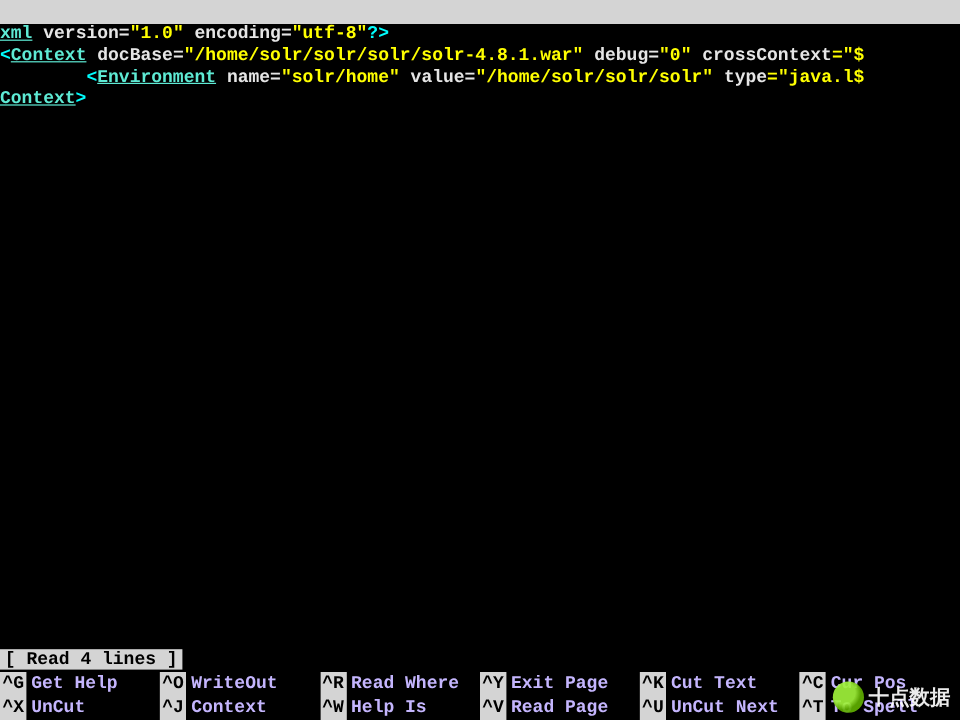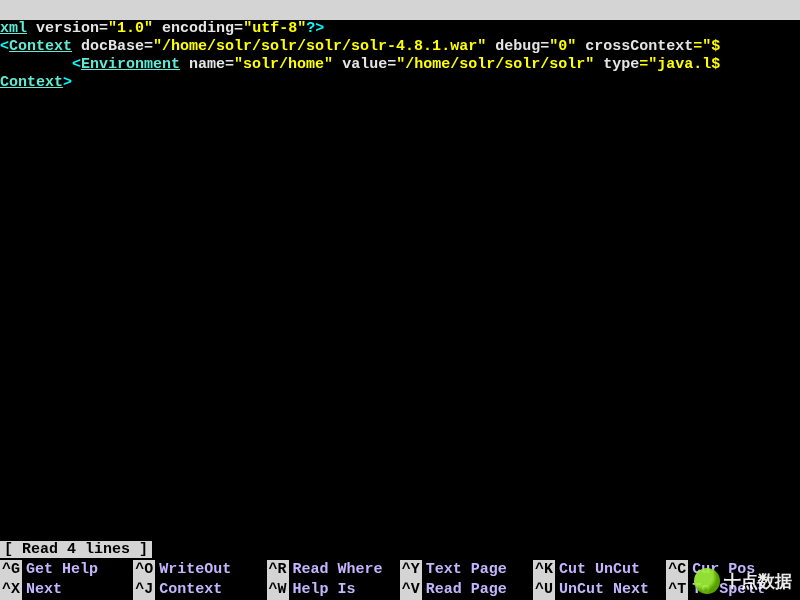--- a/index.html
+++ b/index.html
@@ -116,26 +116,26 @@
 
 <div class="status-line">
   <span class="status-chip">[ Read 4 lines ]</span>
 </div>
 
 <div class="shortcut-bar">
   <div class="shortcut-row" id="sc-row-1">
       <div class="sc"><span class="sc-key">^G</span><span class="sc-label">Get Help</span></div>
       <div class="sc"><span class="sc-key">^O</span><span class="sc-label">WriteOut</span></div>
       <div class="sc"><span class="sc-key">^R</span><span class="sc-label">Read Where</span></div>
-      <div class="sc"><span class="sc-key">^Y</span><span class="sc-label">Text Page</span></div>
-      <div class="sc"><span class="sc-key">^K</span><span class="sc-label">Cut UnCut</span></div>
+      <div class="sc"><span class="sc-key">^Y</span><span class="sc-label">Exit Page</span></div>
+      <div class="sc"><span class="sc-key">^K</span><span class="sc-label">Cut Text</span></div>
       <div class="sc"><span class="sc-key">^C</span><span class="sc-label">Cur Pos</span></div>
     </div>
   <div class="shortcut-row" id="sc-row-2">
-      <div class="sc"><span class="sc-key">^X</span><span class="sc-label">Next</span></div>
+      <div class="sc"><span class="sc-key">^X</span><span class="sc-label">UnCut</span></div>
       <div class="sc"><span class="sc-key">^J</span><span class="sc-label">Context</span></div>
       <div class="sc"><span class="sc-key">^W</span><span class="sc-label">Help Is</span></div>
       <div class="sc"><span class="sc-key">^V</span><span class="sc-label">Read Page</span></div>
       <div class="sc"><span class="sc-key">^U</span><span class="sc-label">UnCut Next</span></div>
       <div class="sc"><span class="sc-key">^T</span><span class="sc-label">To Spell</span></div>
     </div>
 </div>
 
 <div class="watermark">
   <span class="watermark-icon"></span>

